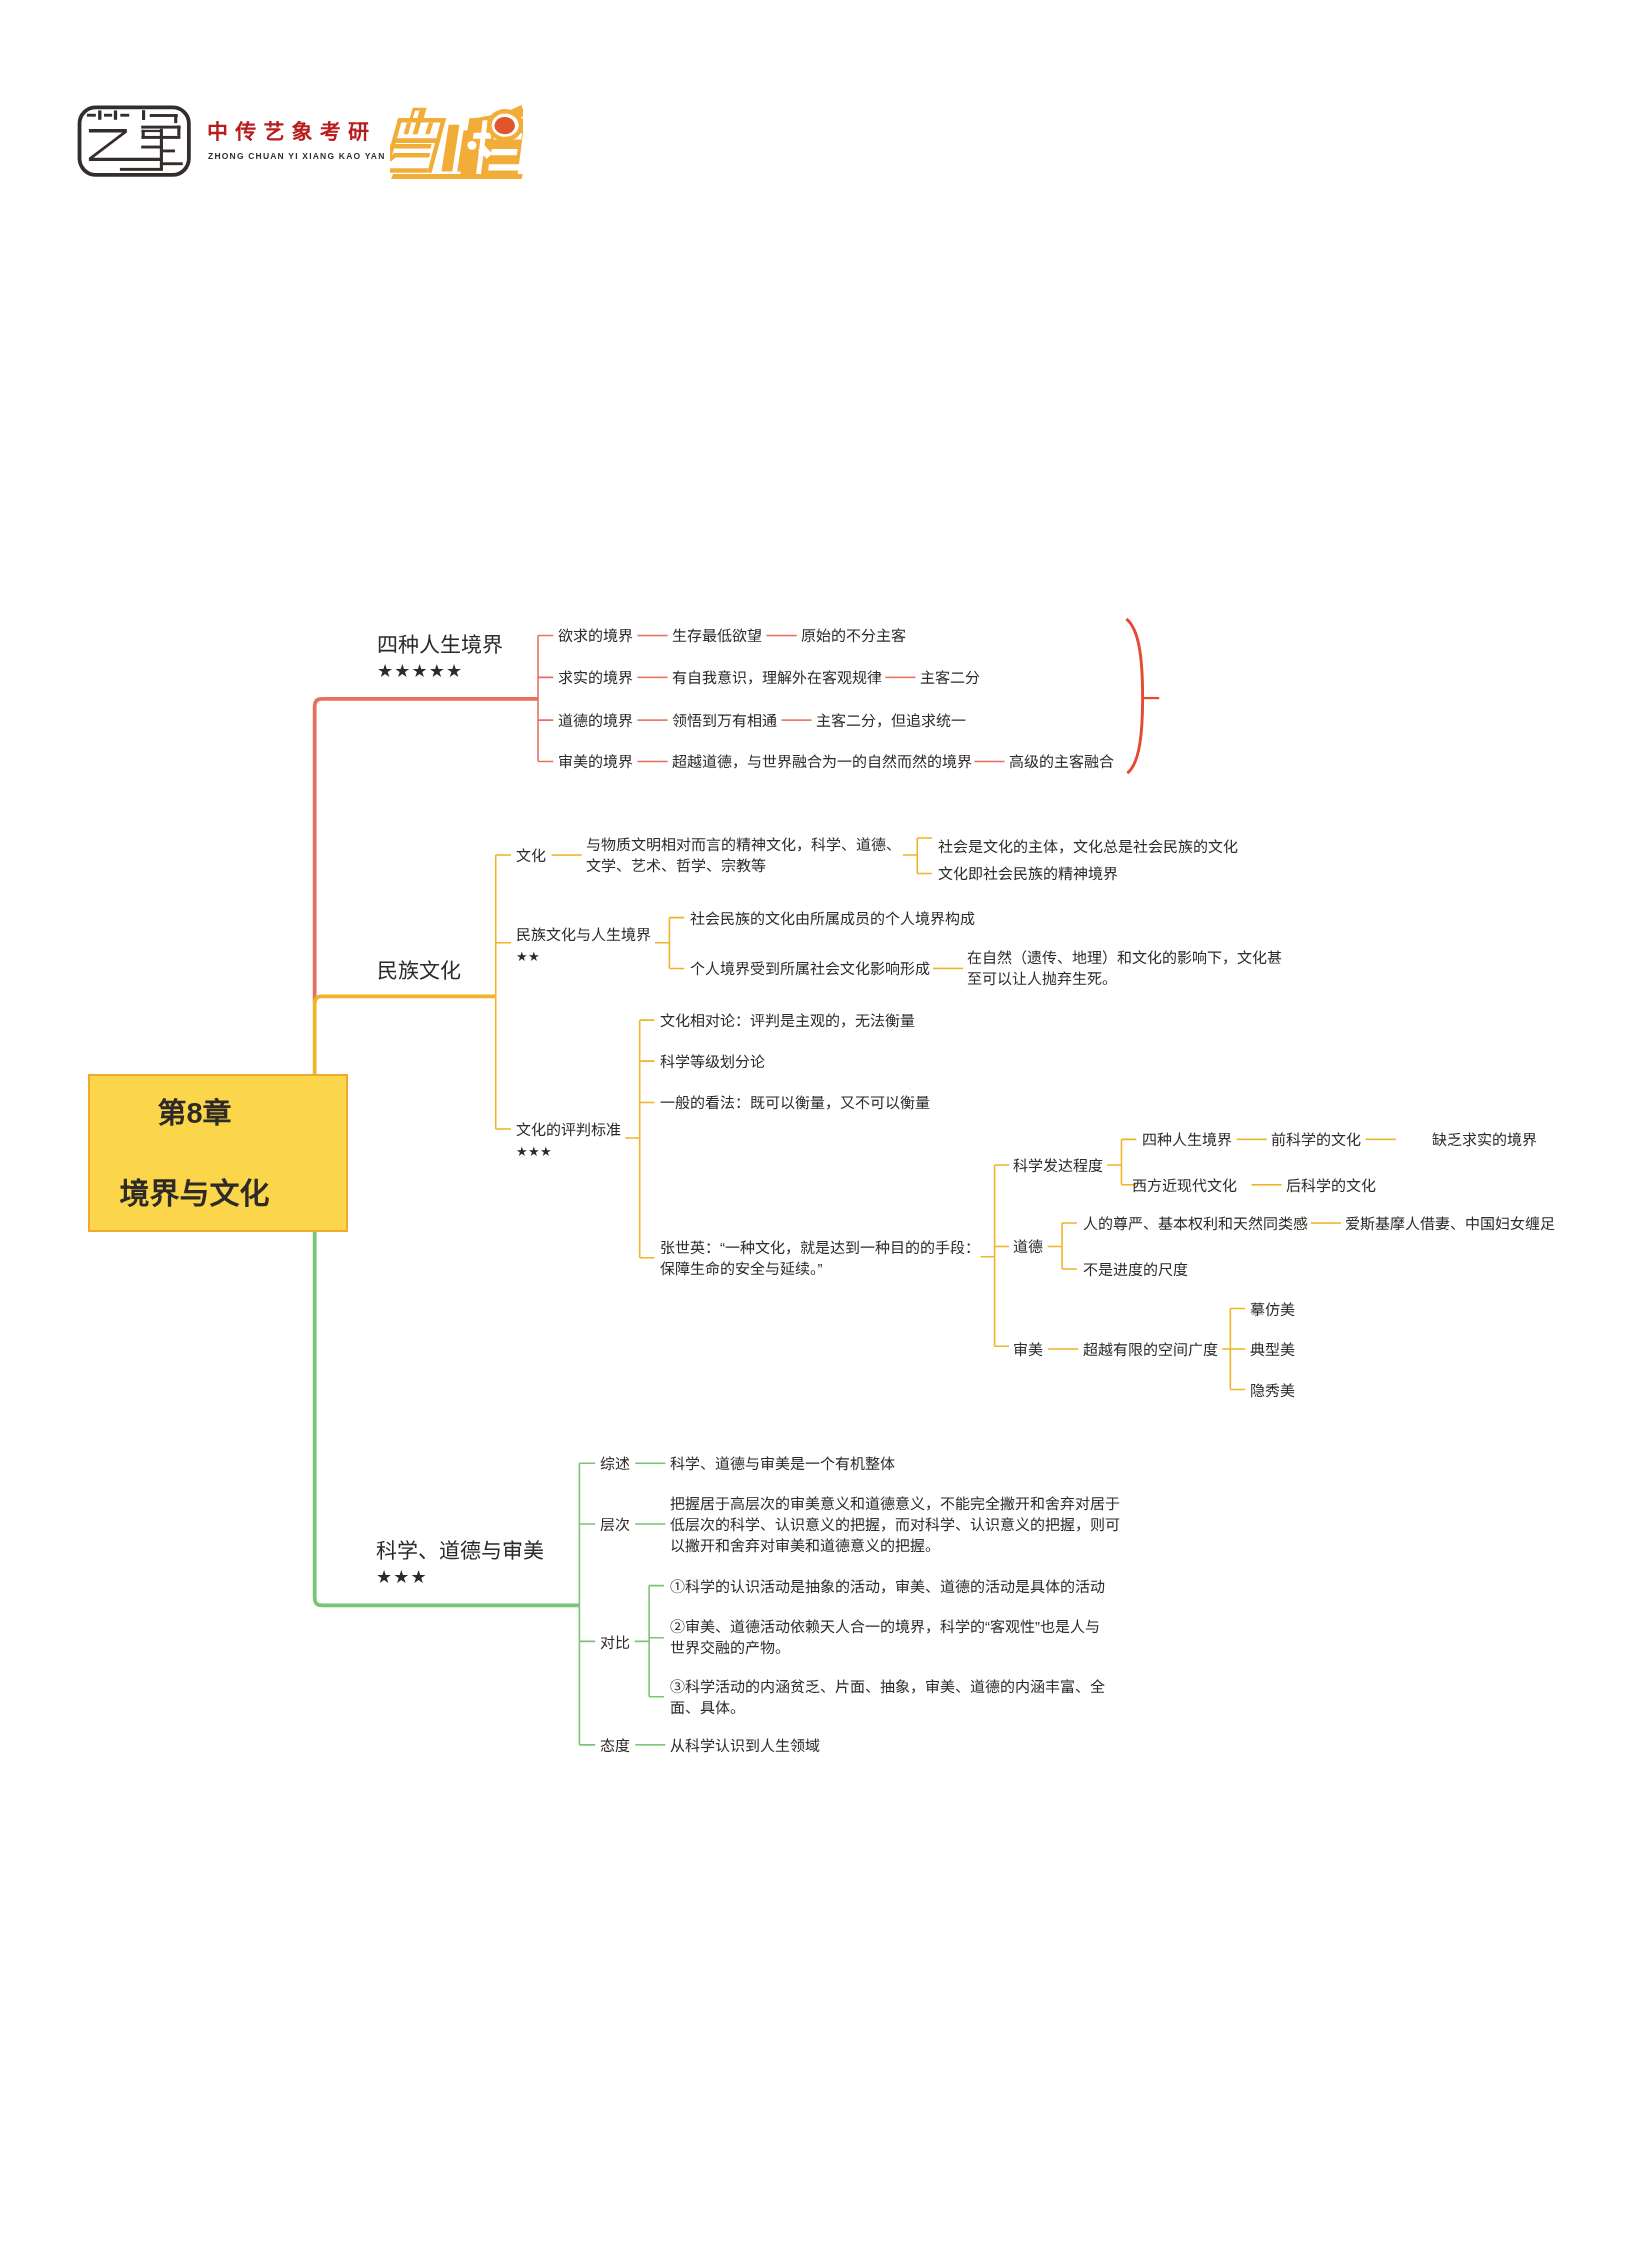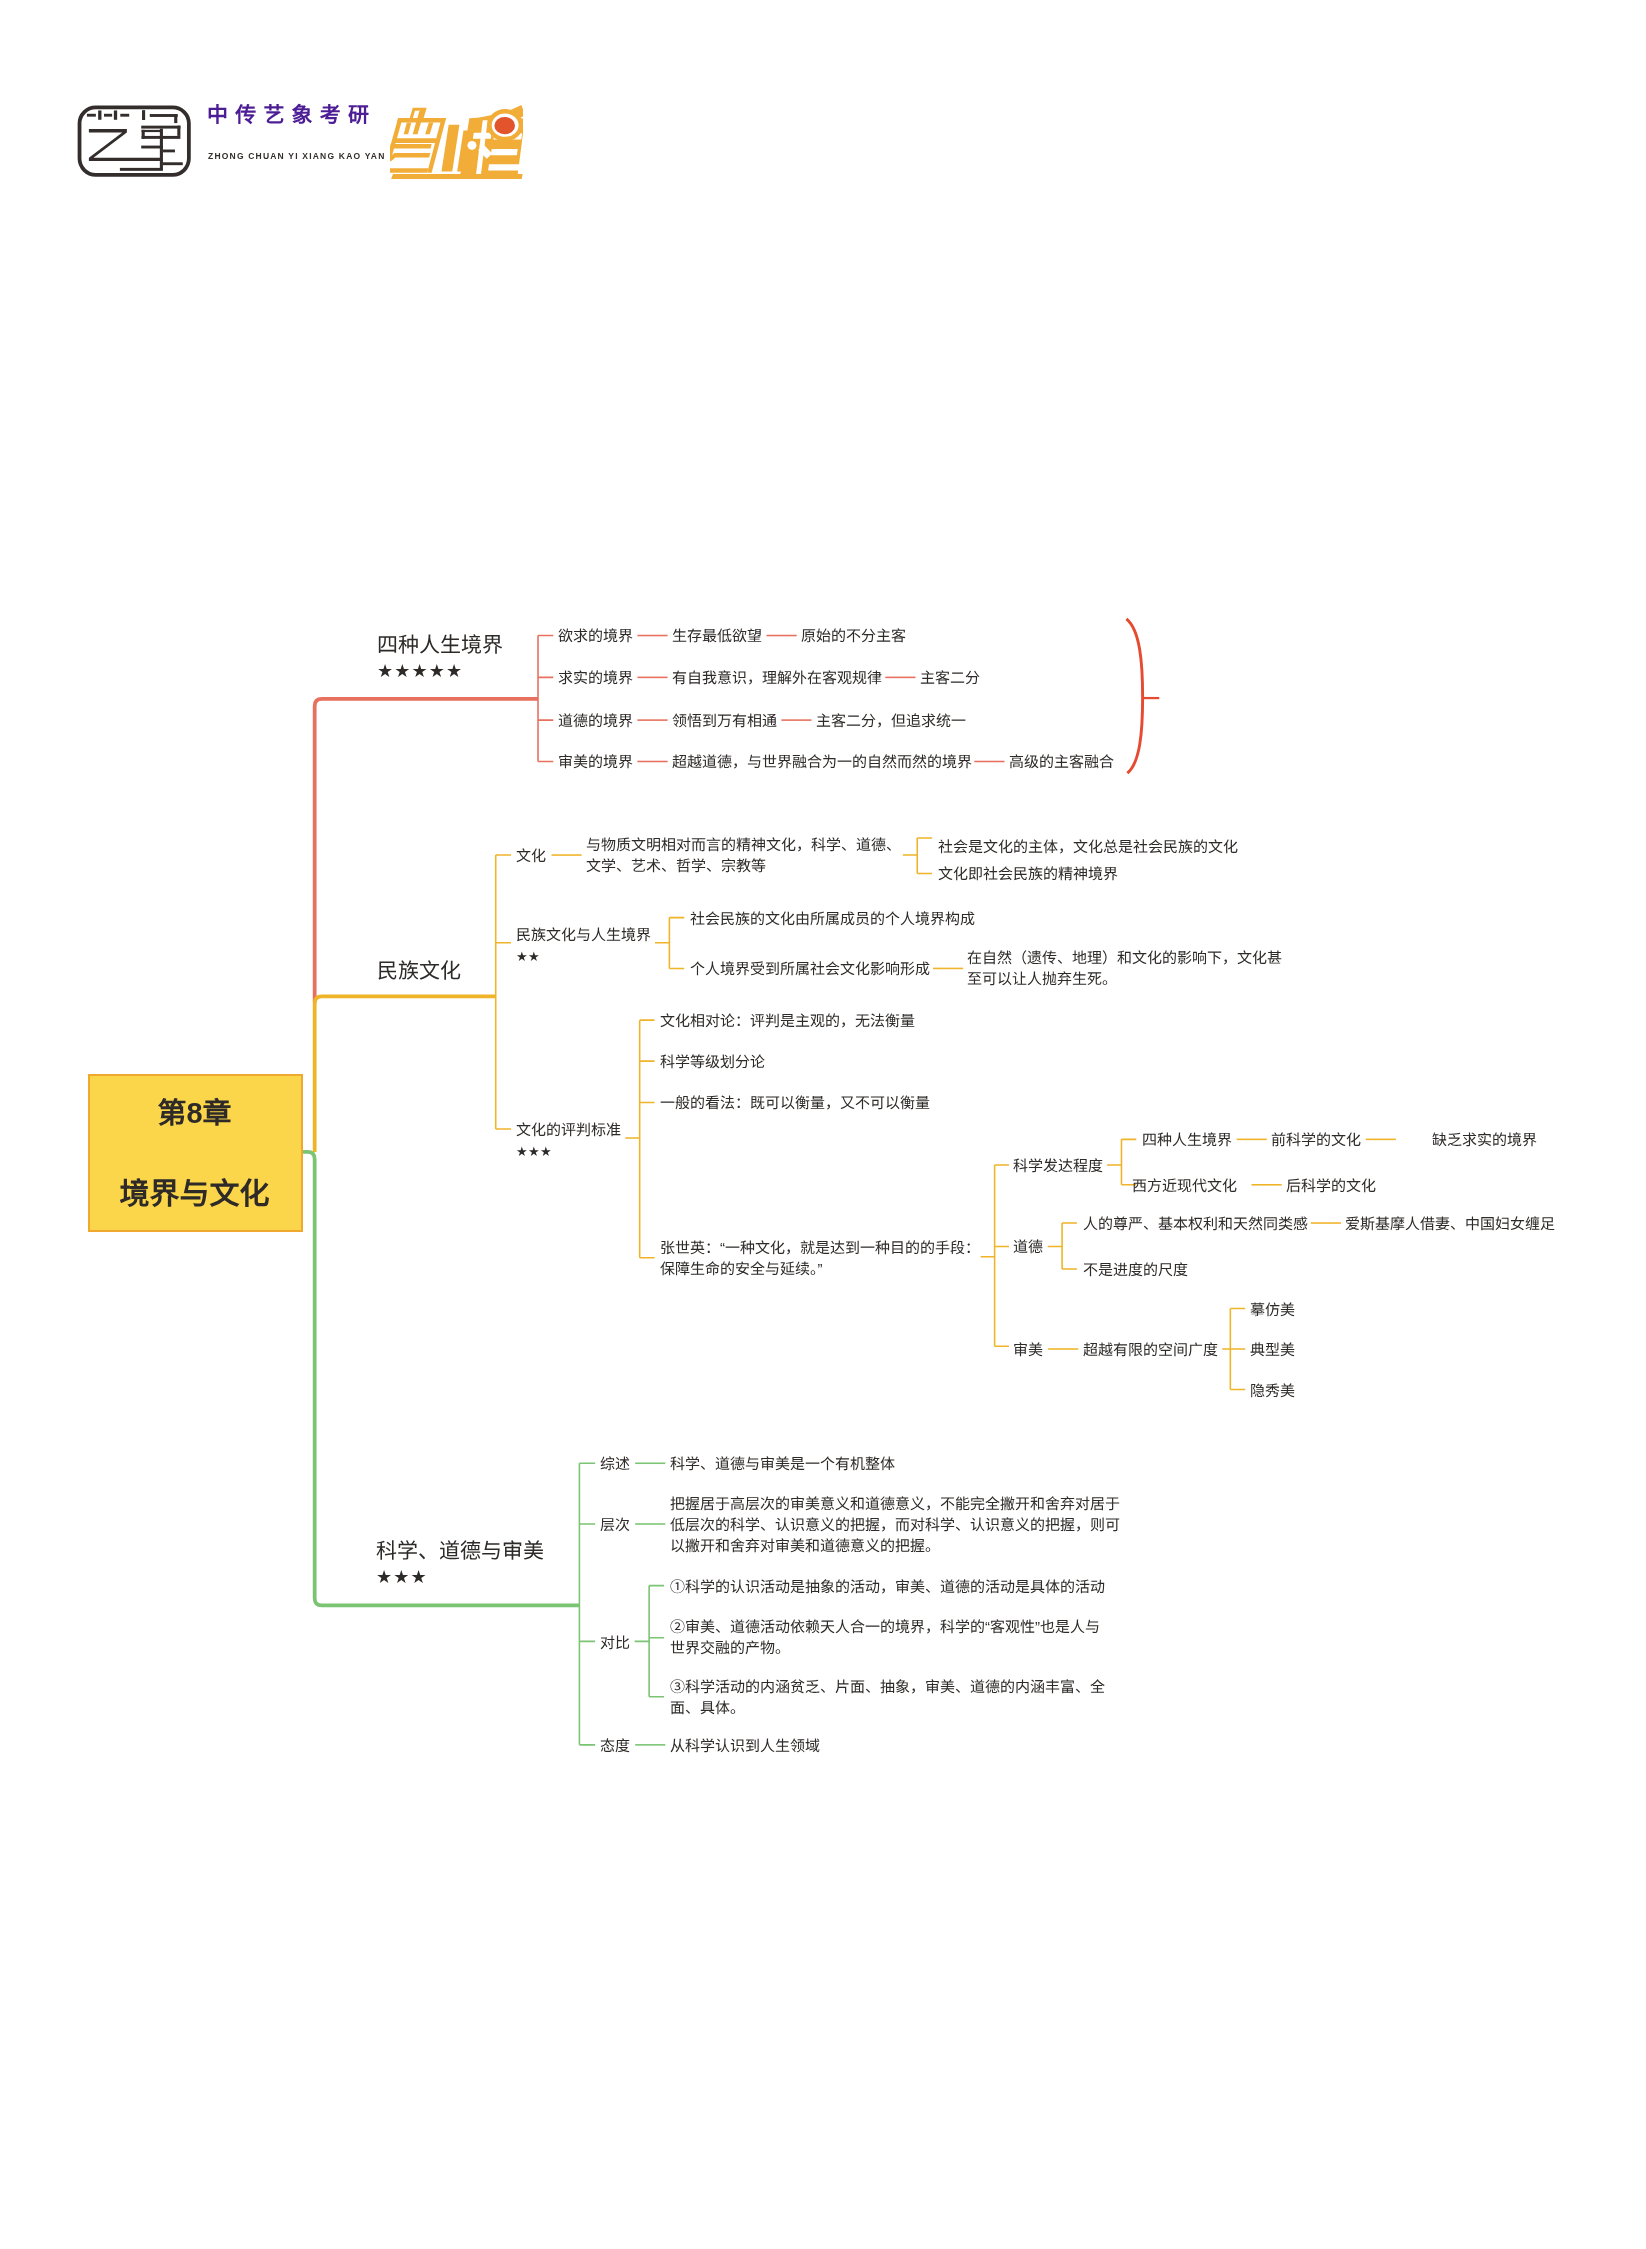--- a/index.html
+++ b/index.html
@@ -9,21 +9,21 @@
   .abs{position:absolute;}
   svg{position:absolute;left:0;top:0;pointer-events:none;}
   
   .node{position:absolute;color:#2d2a28;font-size:15px;line-height:21px;
         white-space:pre-line;letter-spacing:0px;}
   .node.c{transform:translateY(-50%);}
   .btitle{position:absolute;color:#2d2a28;font-size:21px;line-height:21px;text-align:left;white-space:nowrap;}
   .stars{font-family:"DejaVu Sans",sans-serif;font-size:18px;letter-spacing:1.1px;line-height:18px;margin-top:6.7px;}
   .node .stars{font-size:13px;line-height:13px;margin-top:4.5px;letter-spacing:0.4px;}
   
-  #rootbox{position:absolute;left:88px;top:1074px;width:215px;height:158px;
+  #rootbox{position:absolute;left:88px;top:1074px;width:260px;height:158px;
      background:#fcd64a;border:2.7px solid #f0a92e;box-sizing:border-box;padding-left:31px;}
   #rootbox div{font-weight:900;color:#2d2a28;position:absolute;left:0;width:209px;
      text-align:center;transform:translateY(-50%);}
   #rootline1{font-size:29px;line-height:30px;top:37px;}
   #rootline2{font-size:30px;line-height:31px;top:117px;}
   
   #callout{position:absolute;left:1160px;top:669px;width:331px;height:57px;
      background:#e64b31;border-radius:7.2px;color:#fff;font-weight:900;font-size:16.6px;
      line-height:22.5px;display:flex;align-items:center;justify-content:center;text-align:center;
      padding:0 10.8px;box-sizing:border-box;letter-spacing:0.1px;}
@@ -57,21 +57,21 @@
         <rect x="150.0" y="64.1" width="6.9" height="19.8"></rect>
         <rect x="150.0" y="64.1" width="41.4" height="5.0"></rect>
         <rect x="150.0" y="77.6" width="86.2" height="6.5"></rect>
         <rect x="190.5" y="61.3" width="6.9" height="88.5"></rect>
         <rect x="149.1" y="99.1" width="48.3" height="6.4"></rect>
         <rect x="197.4" y="107.8" width="26.7" height="6.3"></rect>
         <rect x="197.4" y="136.2" width="44.0" height="6.4"></rect>
         <rect x="101.7" y="148.6" width="95.7" height="6.6"></rect>
       </g>
     </svg>
-    <div class="abs" style="left:207px;top:104px;width:288px;white-space:nowrap;font-size:21px;font-weight:600;color:#4c1d95;letter-spacing:7.2px;line-height:22.5px;">中传艺象考研</div>
+    <div class="abs" style="left:207px;top:121px;width:288px;white-space:nowrap;font-size:21px;font-weight:600;color:#b91c1c;letter-spacing:7.2px;line-height:22.5px;">中传艺象考研</div>
     <div class="abs" style="left:208px;top:151px;width:288px;white-space:nowrap;font-size:8.5px;font-weight:700;color:#332e2c;letter-spacing:1.2px;line-height:10.8px;">ZHONG CHUAN YI XIANG KAO YAN</div>
     <svg id="kclogo" width="133" height="74" viewBox="0 0 295 165" style="left:390px;top:105px;position:absolute;">
       <g>
 
         <g fill="#f2ad38" transform="translate(6,0) skewX(-9)">
           <path d="M45 6 h31 l-4 29 h-9 l2-22 h-14 l-3 22 h-7 z"></path>
           <path d="M16 29 h106 l-1 10 h-106 z"></path>
           <path d="M16 29 h10 l-7 58 h-10 z"></path>
           <path d="M37 39 h10 l-3 26 h-10 z"></path>
           <path d="M61 13 h11 l-7 52 h-11 z"></path>

